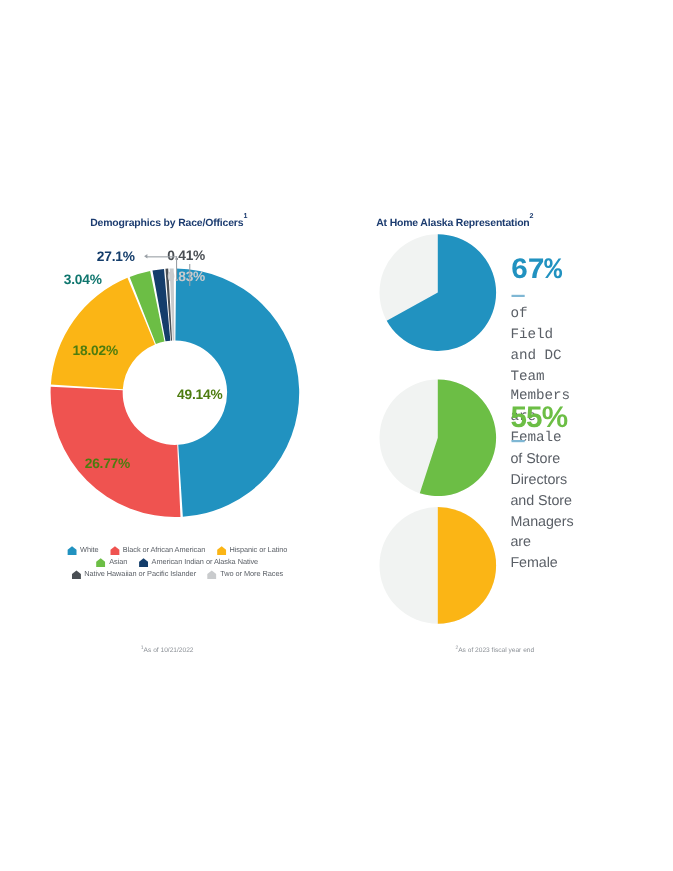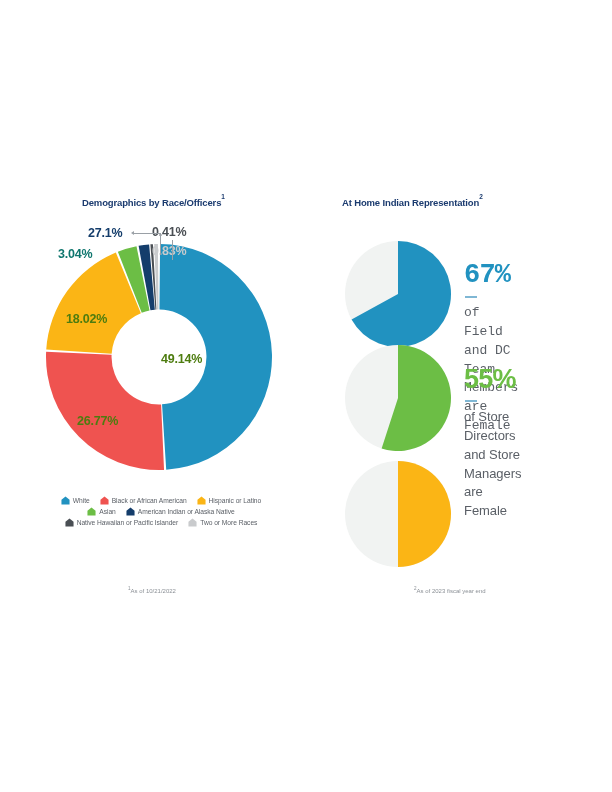--- a/index.html
+++ b/index.html
@@ -135,21 +135,21 @@
   }
   .stat-desc {
     font-size: 13px;
     color: #5a5f66;
     line-height: 1.45;
     font-weight: normal;
     max-width: 125px;
     letter-spacing: -0.05px;
   }
 
-  #stat-0 { left: 344px; top: 240px; font-family: Liberation Mono, monospace; }
+  #stat-0 { left: 344px; top: 212px; font-family: Liberation Mono, monospace; }
   #stat-1 { left: 344px; top: 344px; }
   #stat-2 { left: 344px; top: 460px; }
 
   
   .footnote {
     position: absolute;
     font-size: 6px;
     color: #8b9096;
     font-weight: normal;
     white-space: nowrap;
@@ -161,21 +161,21 @@
 </head>
 <body>
 
 <div class="page">
 
   <div class="panel-title" id="title-left">
     <span>Demographics by Race/Officers</span><sup>1</sup>
   </div>
 
   <div class="panel-title" id="title-right">
-    <span>At Home Indian Representation</span><sup>2</sup>
+    <span>At Home Alaska Representation</span><sup>2</sup>
   </div>
 
   <div id="donut-wrap">
     <svg id="donut-svg" viewBox="0 0 230 230">
         <path d="M 116.08470547125121 2.005206252497473 A 113 113 0 0 1 122.22068456152314 227.76906364097817 L 118.03268751583973 162.36300672921084 A 47.46 47.46 0 0 0 115.4555762979255 67.54218662604893 Z" fill="#2192c0"></path>
         <path d="M 120.0544762731704 227.88690034545175 A 113 113 0 0 1 2.1253210734774513 109.67958110348016 L 67.59263485086052 112.76542406346167 A 47.46 47.46 0 0 0 117.12288003473157 162.41249814508973 Z" fill="#ef5350"></path>
         <path d="M 2.2482609438850574 107.51365644511523 A 113 113 0 0 1 71.87375698568599 10.553232872097311 L 96.8869779339881 71.13235780628088 A 47.46 47.46 0 0 0 67.64426959643171 111.8557357069484 Z" fill="#fbb515"></path>
         <path d="M 73.88681542528433 9.744567579030104 A 113 113 0 0 1 92.48513421601905 4.265719766960487 L 105.543756370728 68.4916023021234 A 47.46 47.46 0 0 0 97.73246247861941 70.79271838319264 Z" fill="#6cbe45"></path>
         <path d="M 94.61509839931078 3.8538989135011548 A 113 113 0 0 1 105.12477226719972 2.432332007697113 L 110.85240435222389 67.72157944323278 A 47.46 47.46 0 0 0 106.43834132771053 68.31863754367049 Z" fill="#143d6b"></path>
         <path d="M 106.40242002756904 2.327547205993355 A 113 113 0 0 1 108.91331468461496 2.164047122065412 L 112.44359216753828 67.60889979126748 A 47.46 47.46 0 0 0 111.389016411579 67.67756982651721 Z" fill="#4a4f54"></path>

